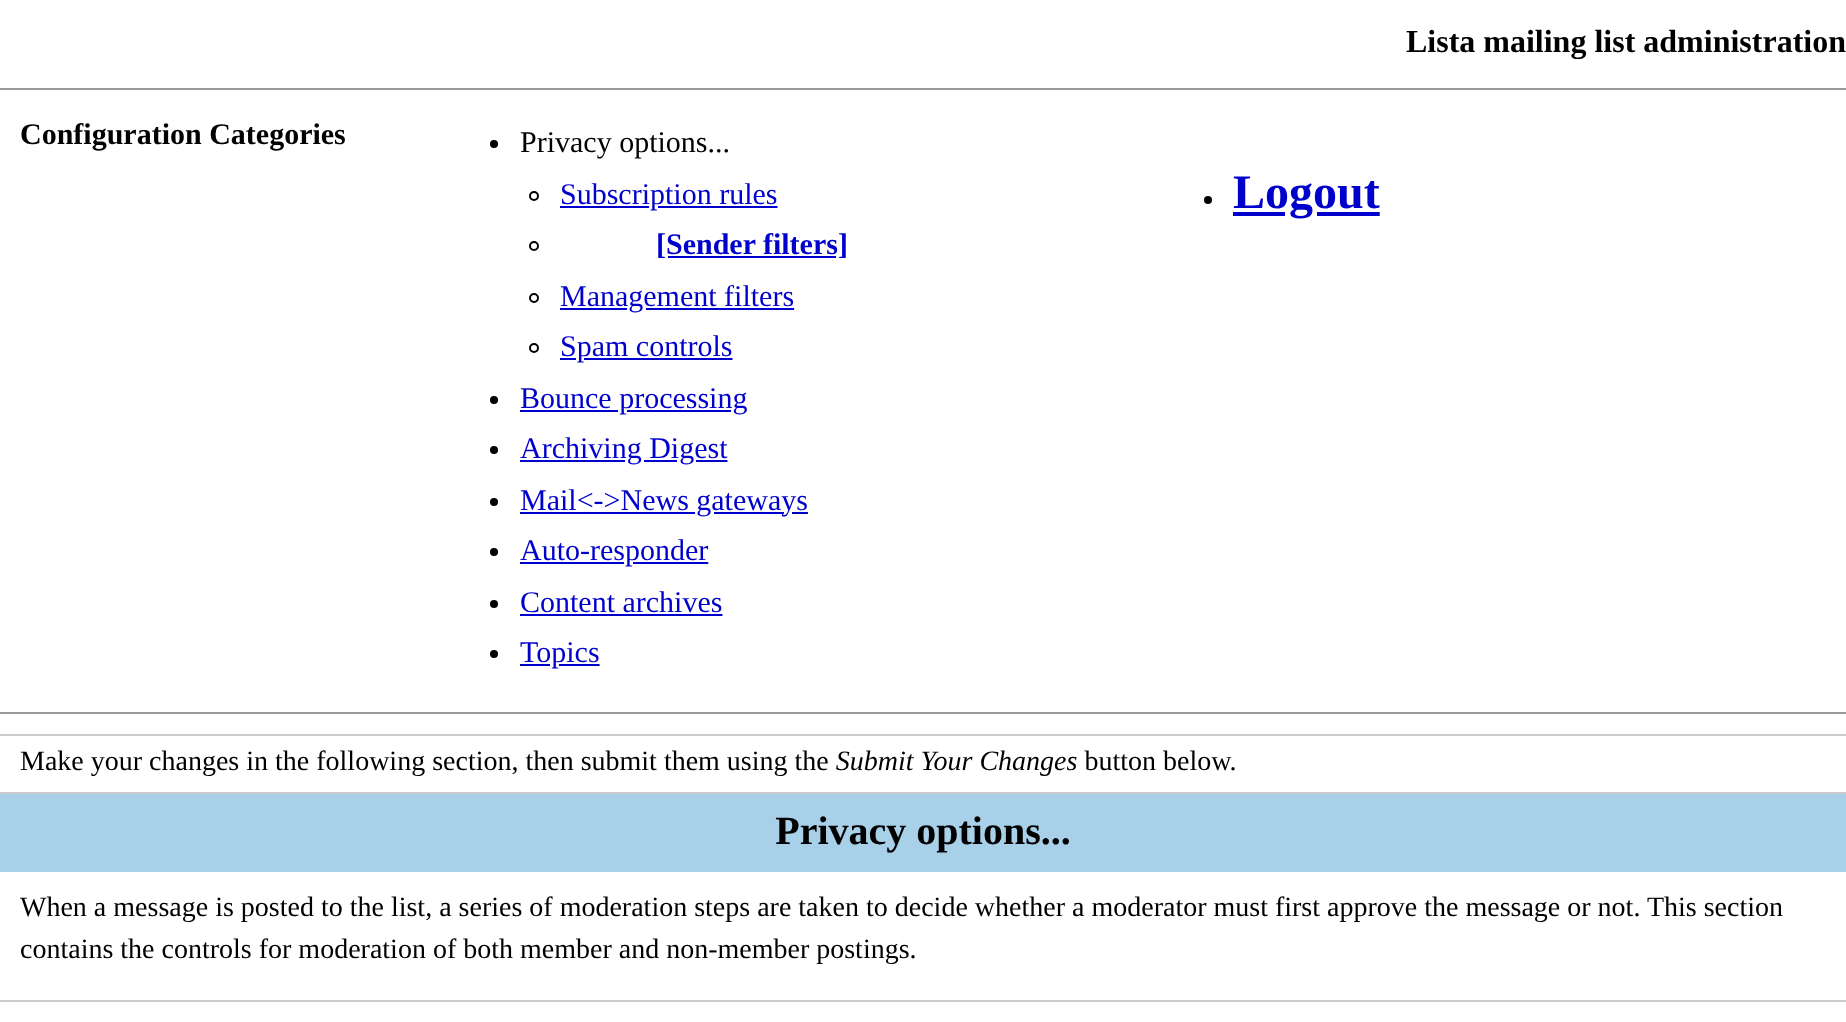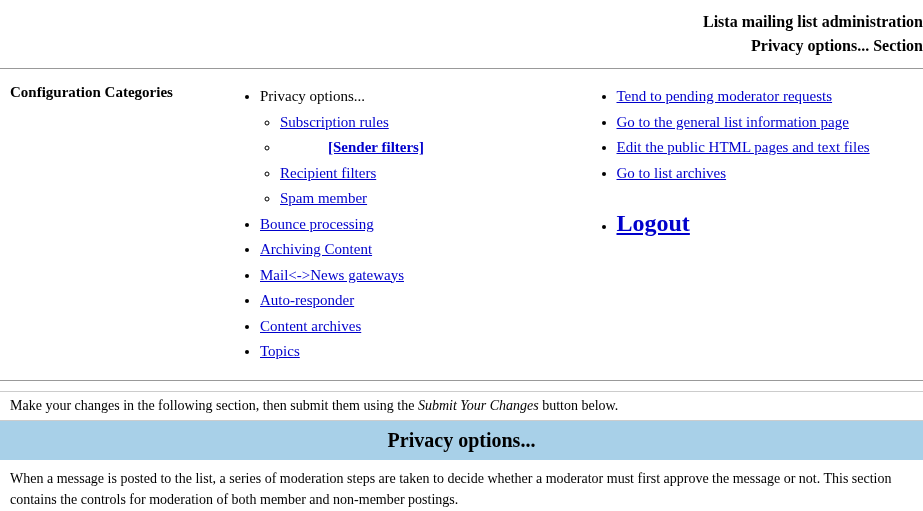--- a/index.html
+++ b/index.html
@@ -90,58 +90,51 @@
     }
     .description-text p {
       margin-bottom: 6px;
     }
   </style>
 </head>
 <body>
 
 <h1 class="main-title">
   <span>Lista mailing list administration</span><br>
-  <span>Privacy options... Section</span>
 </h1>
 
 <hr class="top-rule">
 
 <div class="config-section">
 
   <div class="config-left">
     <h2>Configuration Categories</h2>
   </div>
 
   <div class="config-middle">
     <ul class="top-list">
       <li>
         <span>Privacy options...</span>
         <ul class="sub-list">
           <li><a href="#">Subscription rules</a></li>
           <li><a href="#" style="font-weight:bold;margin-left:48px;">[Sender filters]</a></li>
-          <li><a href="#">Recipient filters</a></li>
-          <li><a href="#">Spam member</a></li>
+          <li><a href="#">Management filters</a></li>
+          <li><a href="#">Spam controls</a></li>
         </ul>
       </li>
       <li><a href="#">Bounce processing</a></li>
-      <li><a href="#">Archiving Content</a></li>
+      <li><a href="#">Archiving Digest</a></li>
       <li><a href="#">Mail&lt;-&gt;News gateways</a></li>
       <li><a href="#">Auto-responder</a></li>
       <li><a href="#">Content archives</a></li>
       <li><a href="#">Topics</a></li>
     </ul>
   </div>
 
   <div class="config-right">
-    <ul class="top-list">
-      <li><a href="#">Tend to pending moderator requests</a></li>
-      <li><a href="#">Go to the general list information page</a></li>
-      <li><a href="#">Edit the public HTML pages and text files</a></li>
-      <li><a href="#">Go to list archives</a></li>
-    </ul>
     <br>
     <ul class="top-list">
       <li>
         <a href="#" class="logout-link">Logout</a>
       </li>
     </ul>
   </div>
 </div>
 
 <hr class="top-rule">

